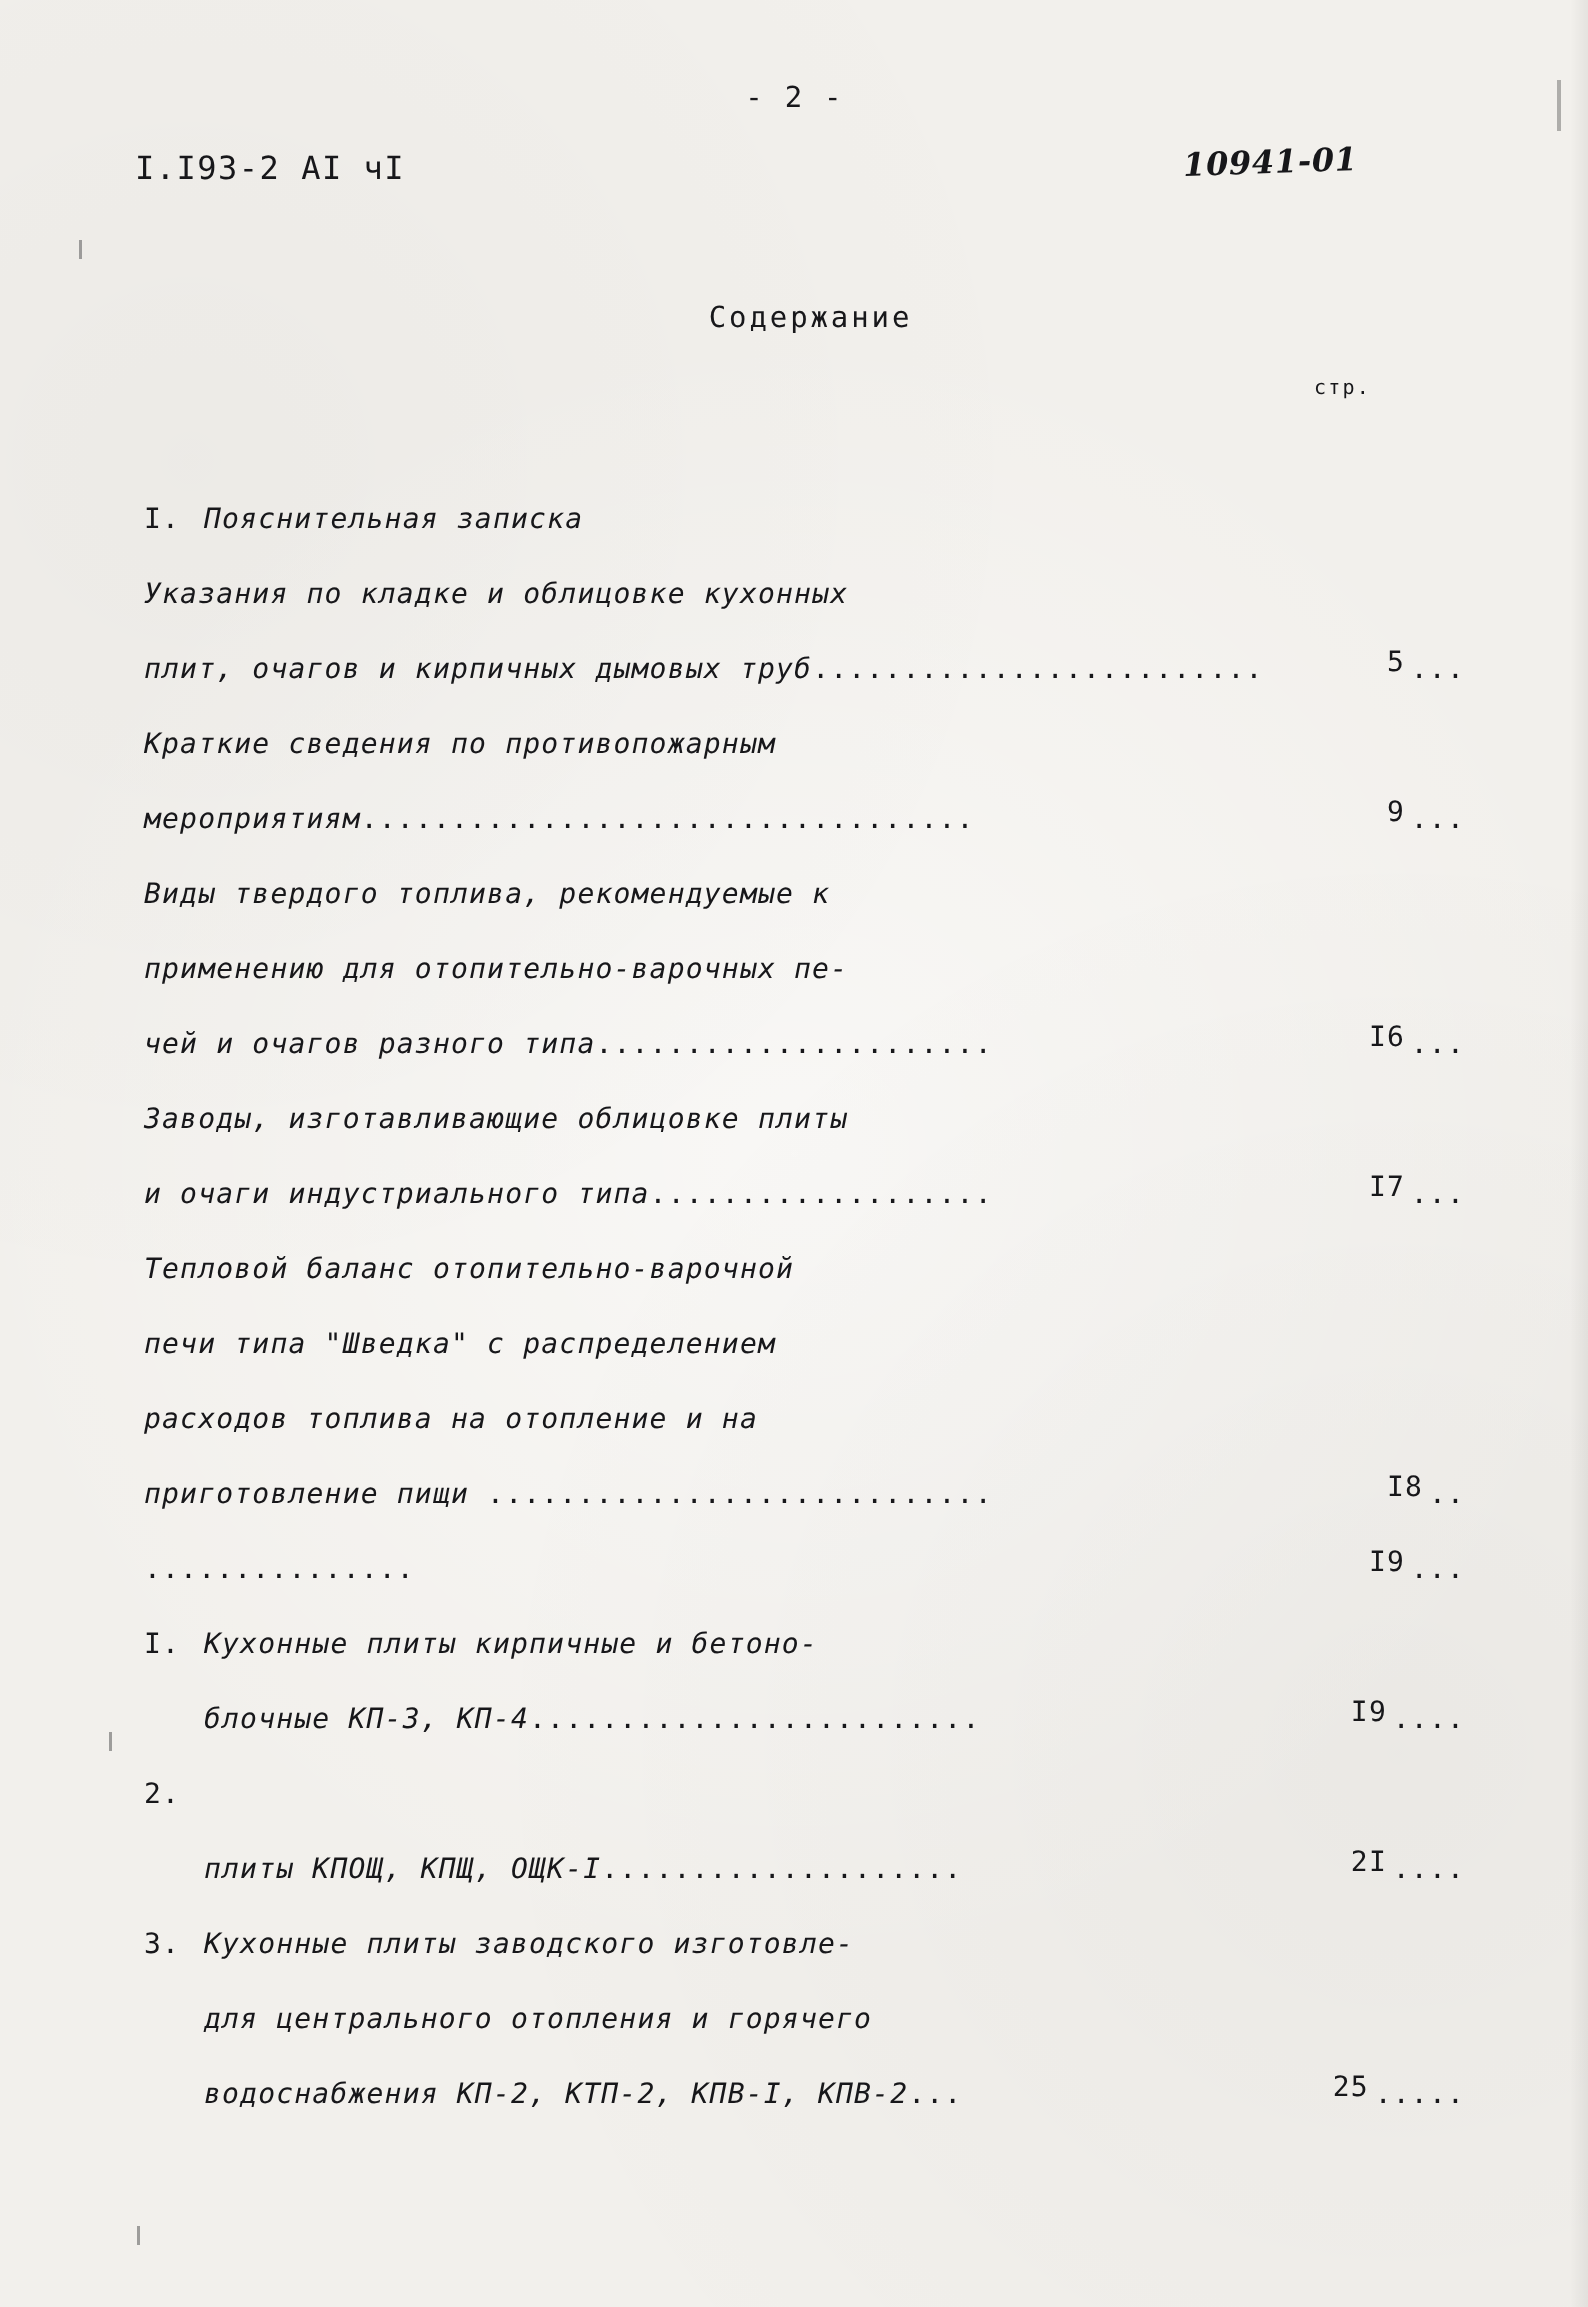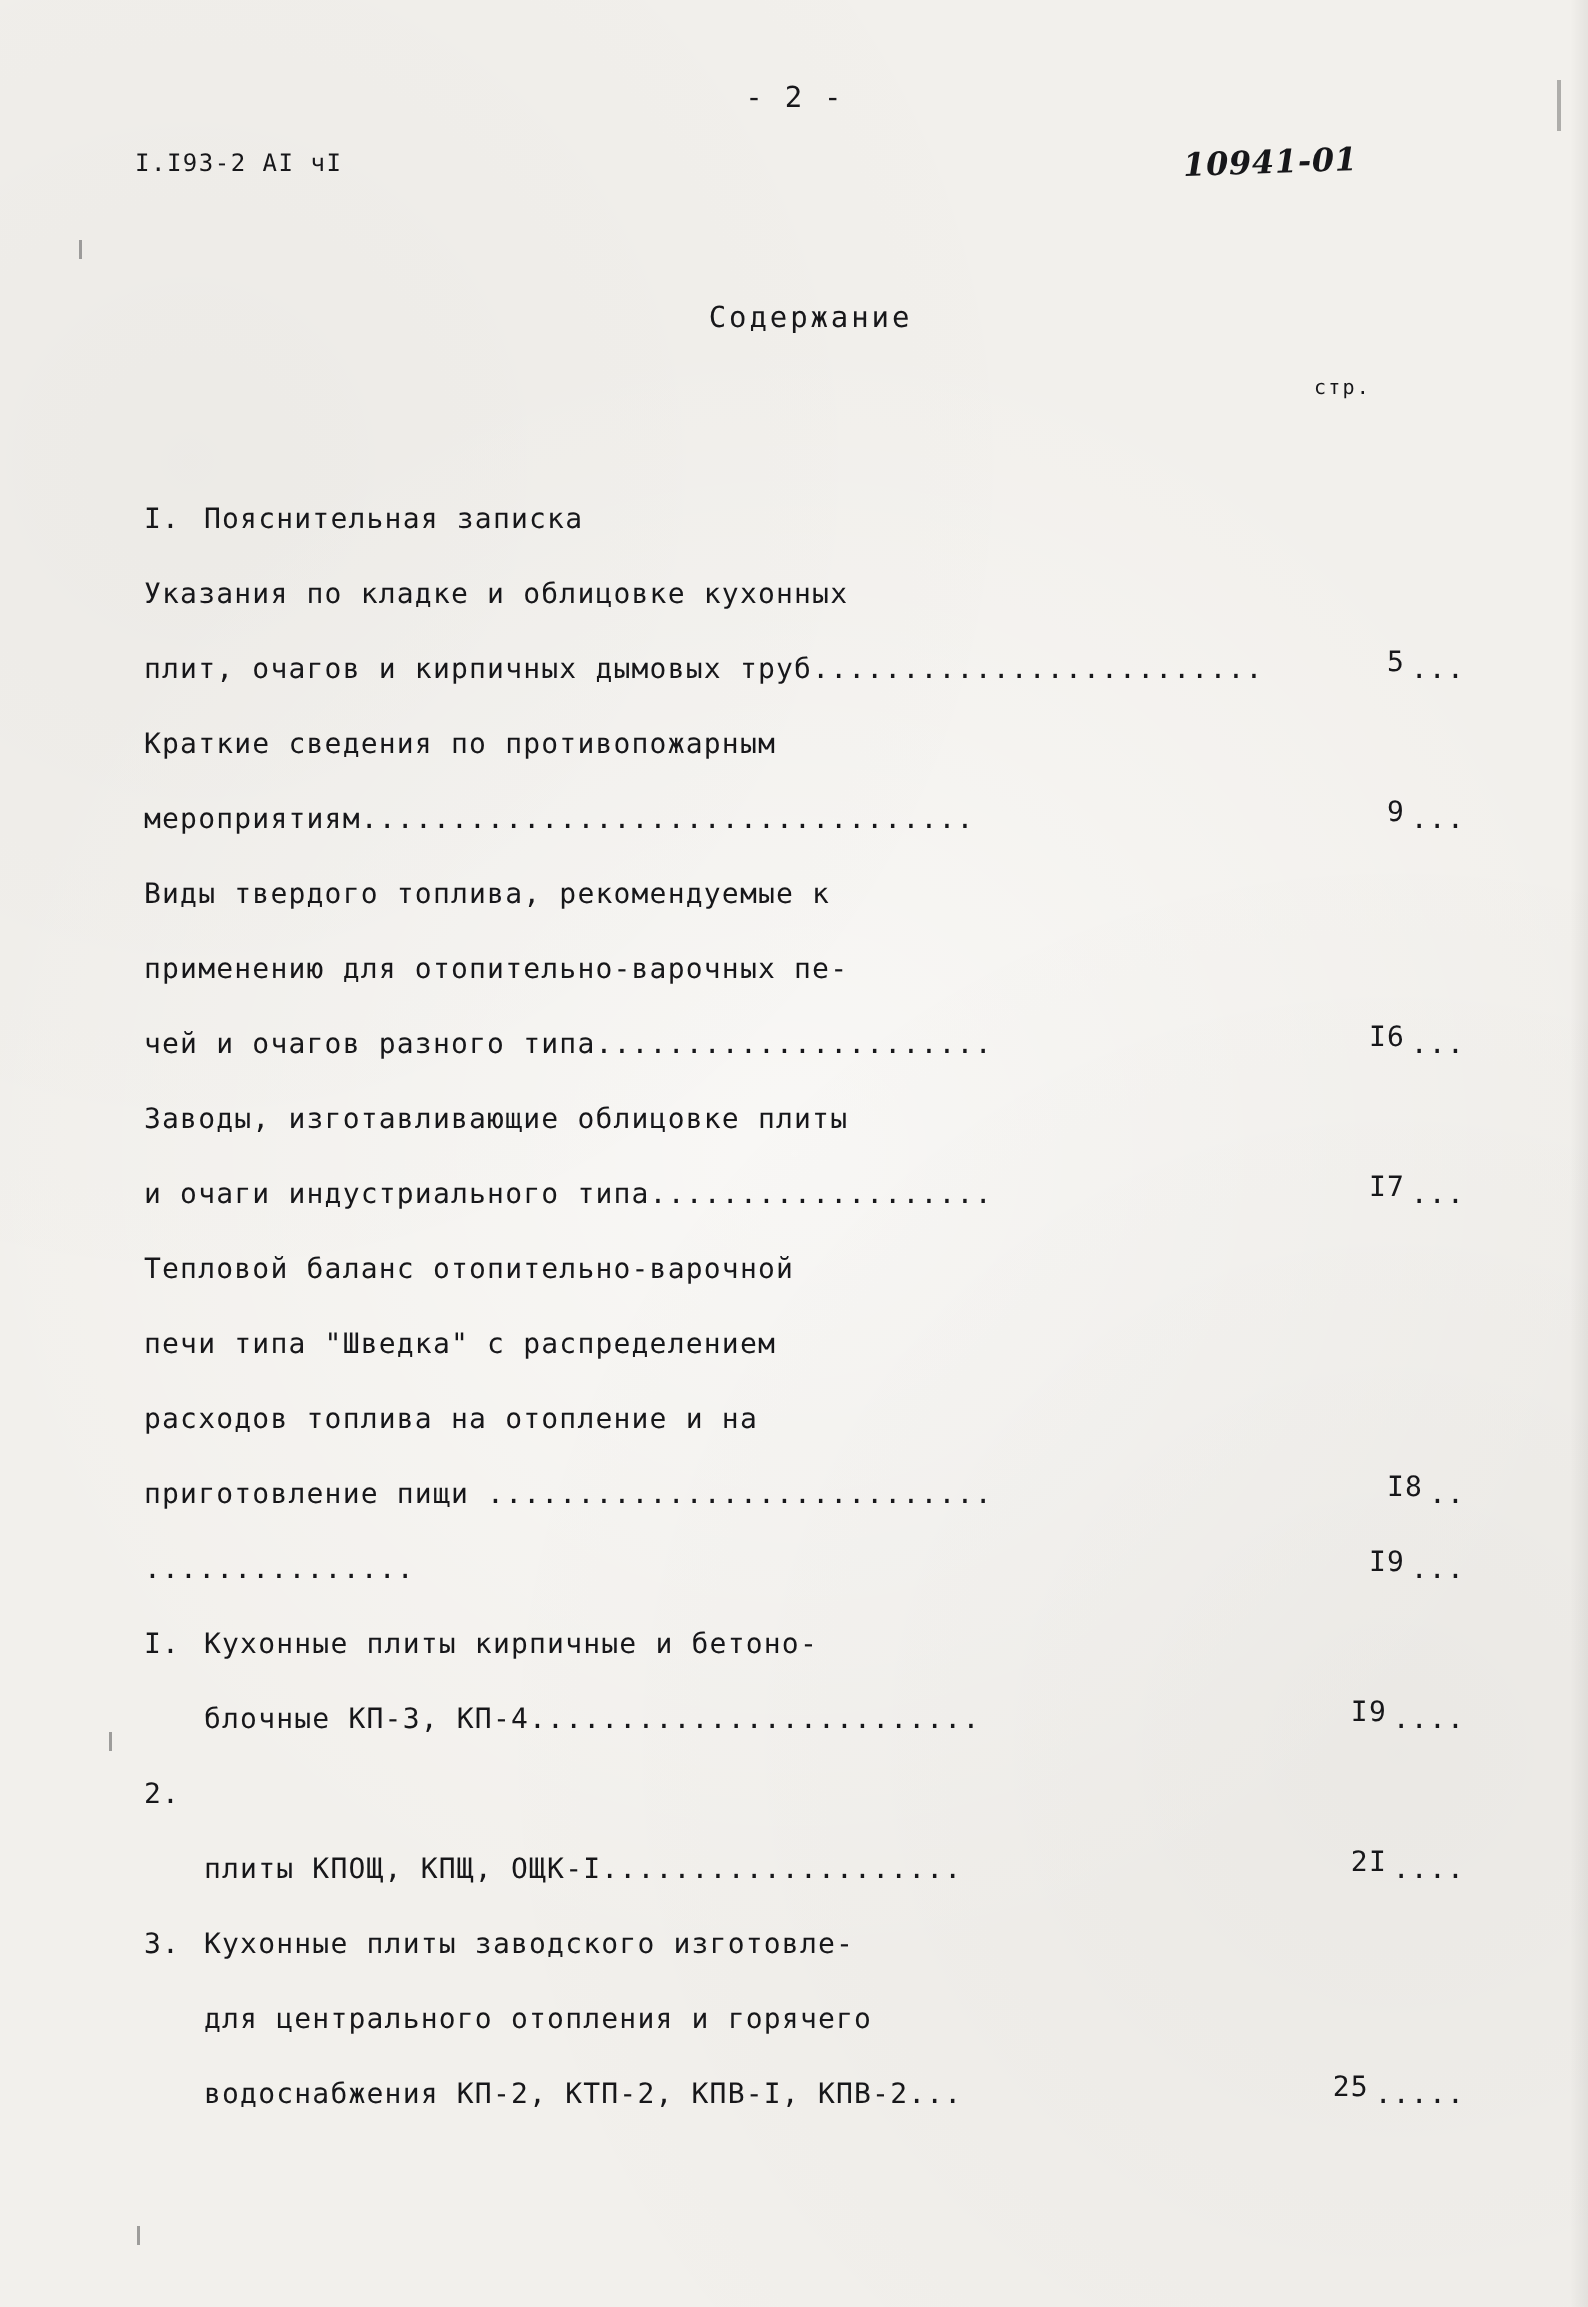--- a/index.html
+++ b/index.html
@@ -49,21 +49,21 @@
     left: 0;
     width: 100%;
     text-align: center;
     font-size: 29px;
     letter-spacing: 2.2px;
   }
   .doc-code {
     position: absolute;
     top: 149px;
     left: 135px;
-    font-size: 24px;
+    font-size: 32px;
     letter-spacing: 1.5px;
   }
   .stamp-number {
     position: absolute;
     top: 143px;
     right: 231px;
     font-family: "DejaVu Serif", "Liberation Serif", serif;
     font-style: italic;
     font-weight: 700;
     font-size: 32px;
@@ -103,21 +103,21 @@
     letter-spacing: 1.2px;
     height: 75px;
     white-space: pre;
   }
   .row .num-col {
     width: 60px;
     flex: 0 0 60px;
   }
   .row.indent1 .num-col { width: 60px; flex: 0 0 60px; }
   .row.indent2 { padding-left: 60px; }
-  .txt { flex: 0 0 auto; }
+  .txt { flex: 0 0 auto; font-style: italic; }
   .leader {
     flex: 1 1 auto;
     overflow: hidden;
     white-space: nowrap;
     letter-spacing: 1.2px;
     margin: 0 0 0 0;
   }
   .pg {
     position: relative;
     flex: 0 0 auto;

